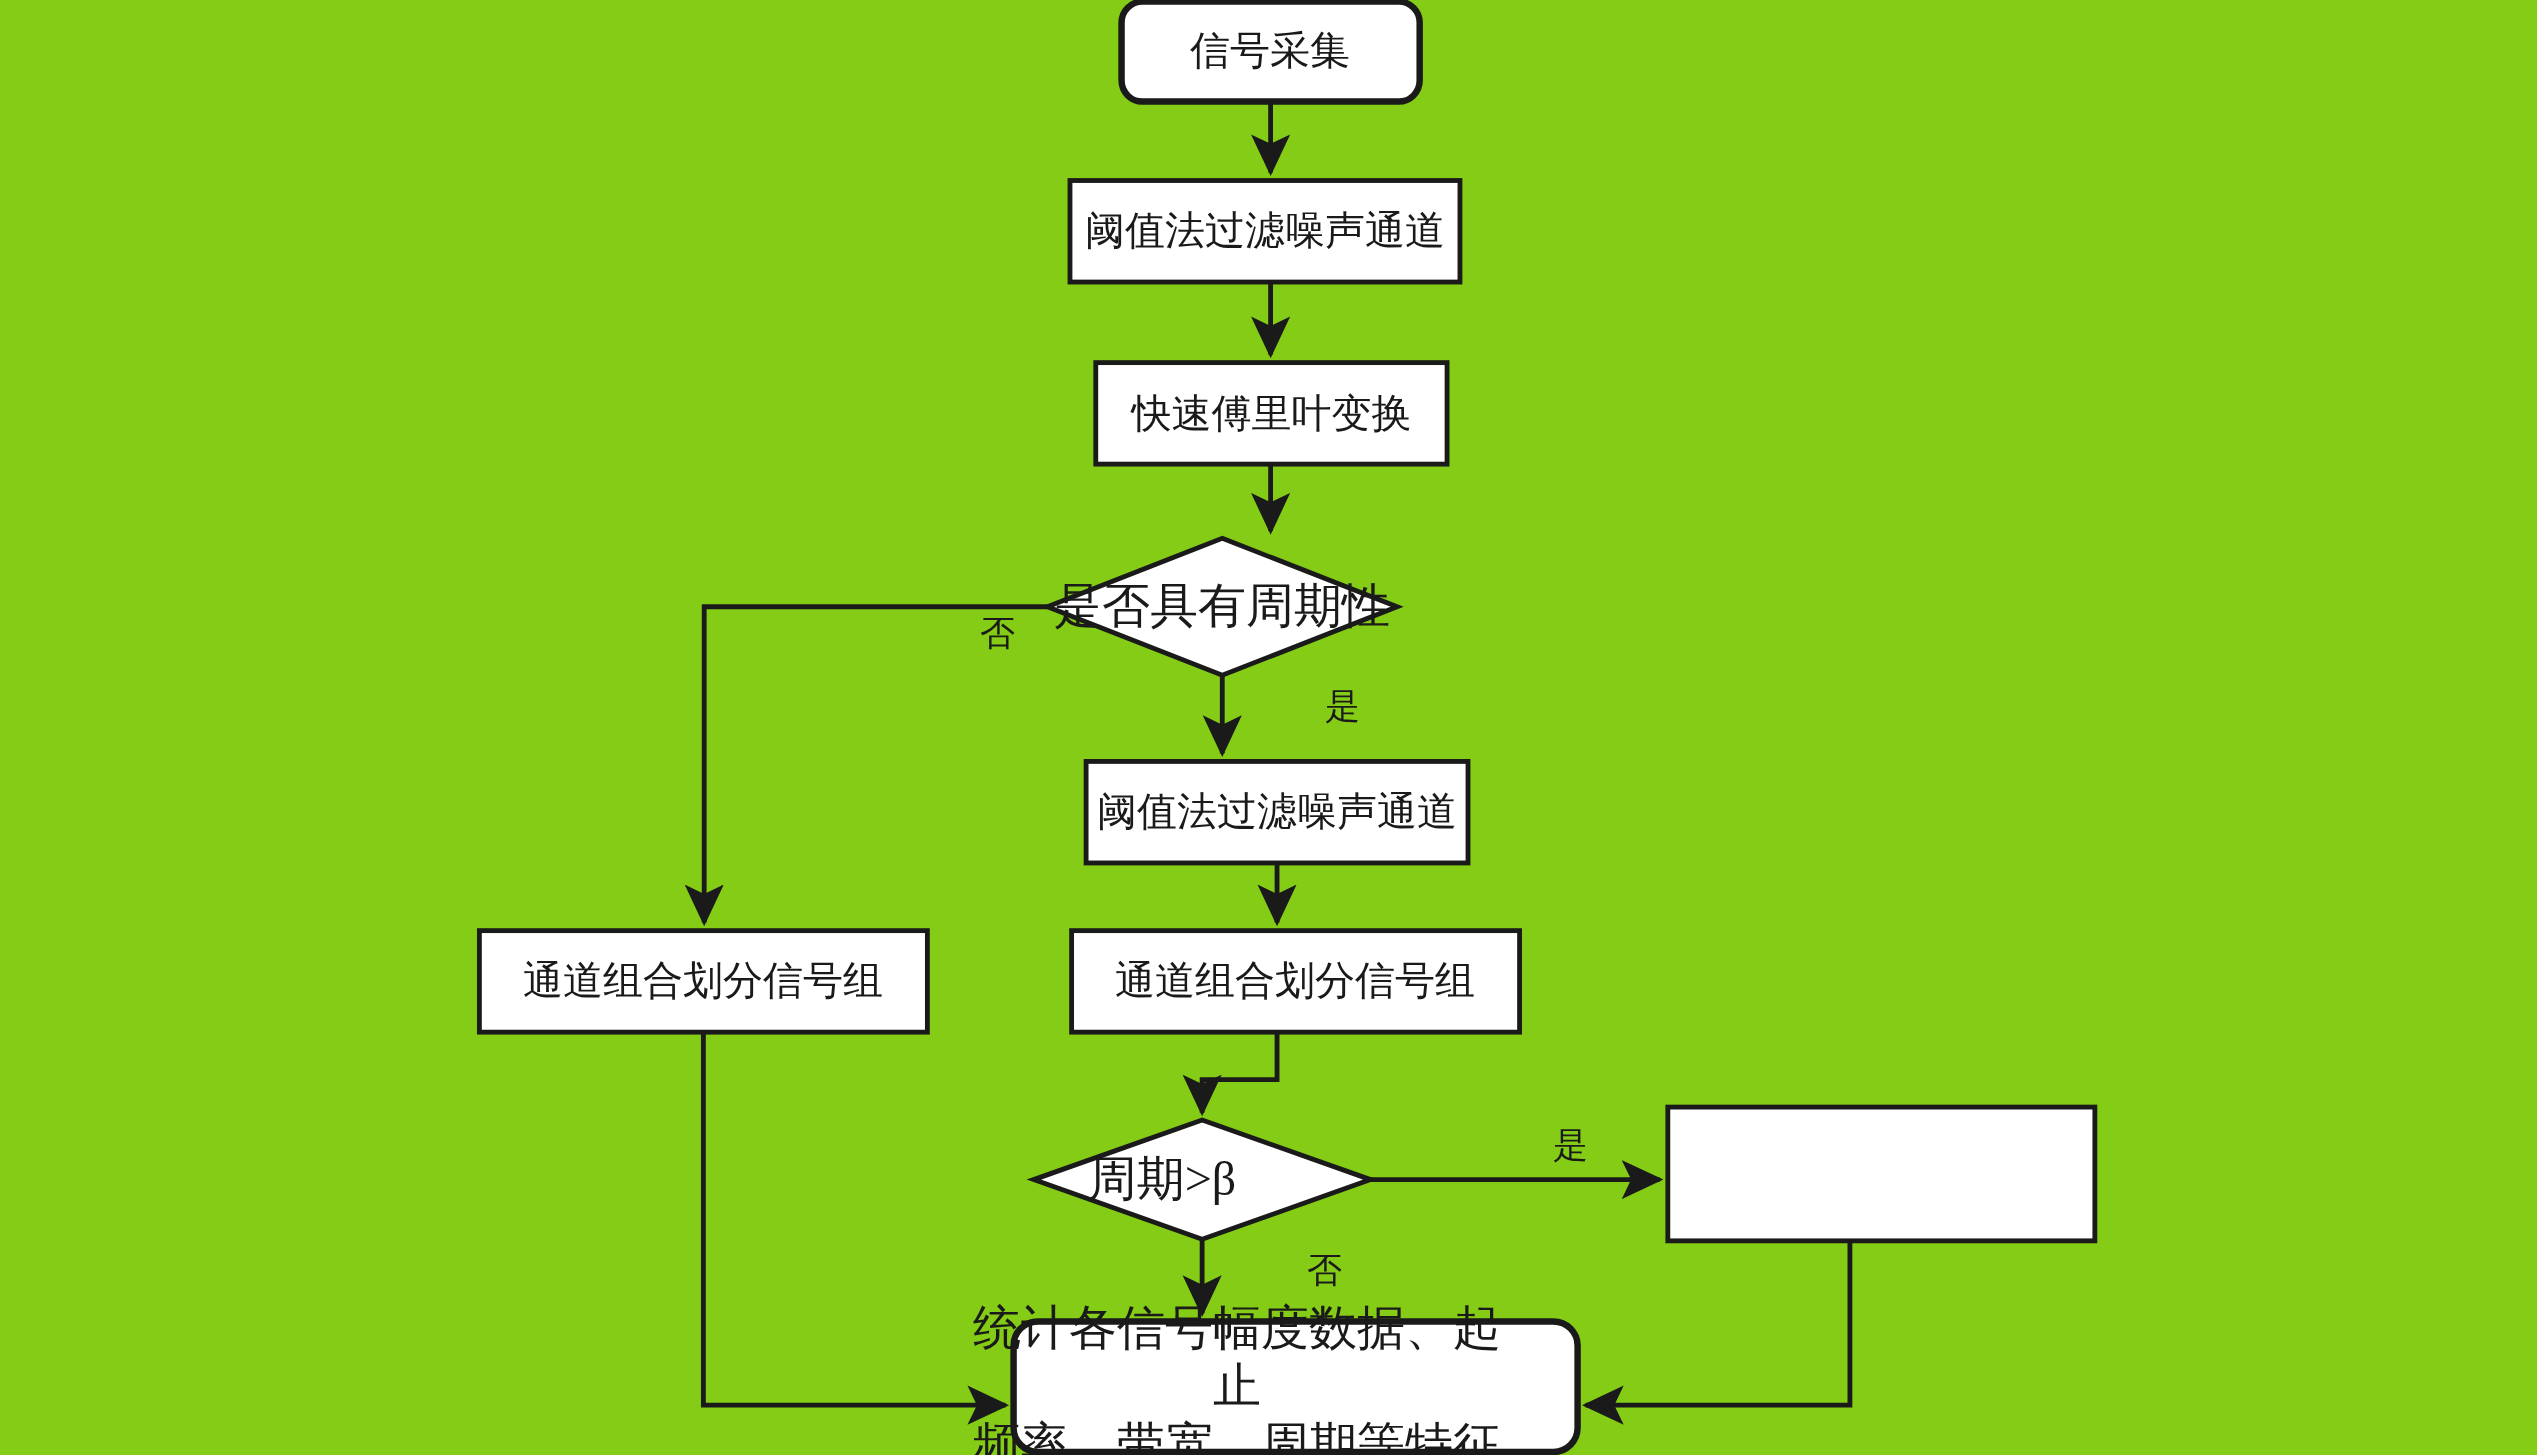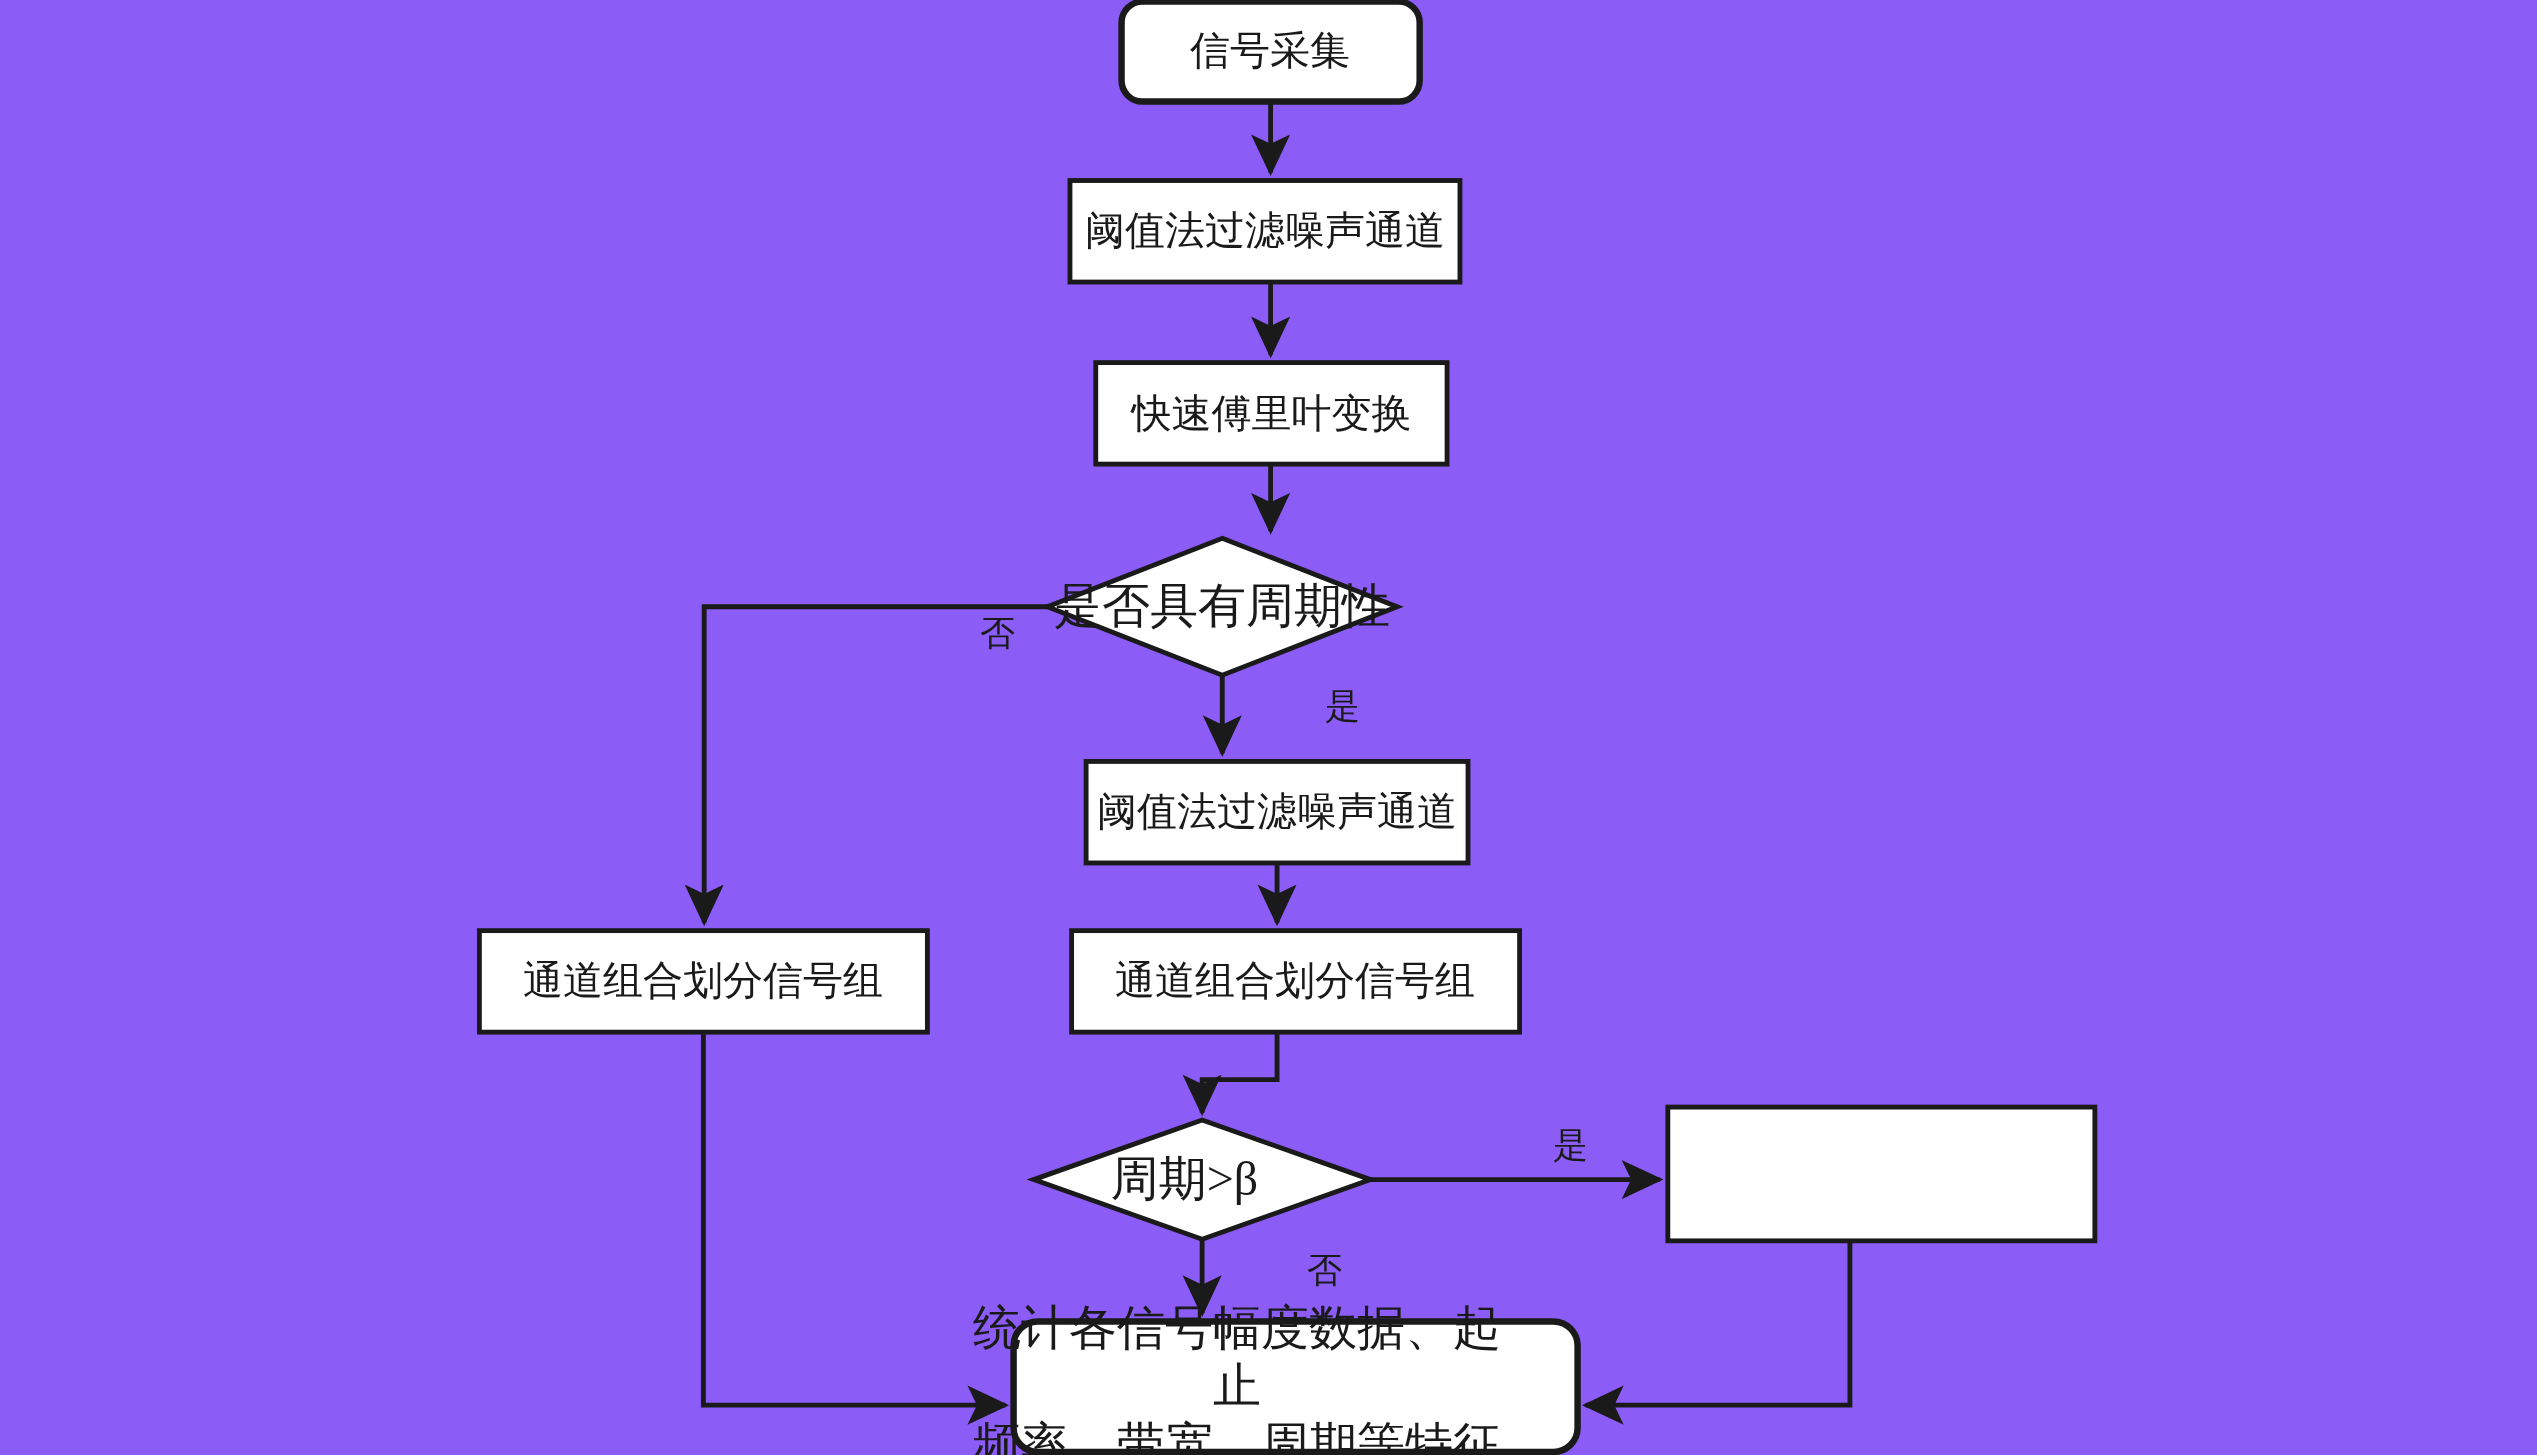--- a/index.html
+++ b/index.html
@@ -7,21 +7,21 @@
     padding: 0;
     background: #ffffff;
   }
   body {
     font-family: "Liberation Serif", "DejaVu Serif", serif;
   }
   #canvas {
     position: relative;
     width: 2538px;
     height: 1456px;
-    background: #8b5cf6;
+    background: #84cc16;
     overflow: hidden;
   }
   #flow-svg {
     position: absolute;
     left: 0;
     top: 0;
     width: 2538px;
     height: 1456px;
   }
   .node-text {
@@ -109,21 +109,21 @@
   <div class="node-text f50" style="left:1096px;top:363px;width:351px;height:102px;">快速傅里叶变换</div>
 
   <div class="node-text f48" style="left:1047px;top:550px;width:350px;height:113px;">是否具有周期性</div>
 
   <div class="node-text f50" style="left:1086px;top:761px;width:382px;height:102px;">阈值法过滤噪声通道</div>
 
   <div class="node-text f50" style="left:479px;top:930px;width:448px;height:102px;">通道组合划分信号组</div>
 
   <div class="node-text f50" style="left:1071px;top:930px;width:448px;height:102px;">通道组合划分信号组</div>
 
-  <div class="node-text f48" style="left:1016px;top:1126px;width:337px;height:106px;">周期&gt;β</div>
+  <div class="node-text f48" style="left:994px;top:1126px;width:337px;height:106px;">周期&gt;β</div>
 
 
   <div class="node-text f48" style="left:955px;top:1321px;width:564px;height:131px;">统计各信号幅度数据、起止
 频率、带宽、周期等特征</div>
 
   <div class="edge-label" style="left:980px;top:616px;">否</div>
 
   <div class="edge-label" style="left:1325px;top:689px;">是</div>
 
   <div class="edge-label" style="left:1553px;top:1128px;">是</div>

